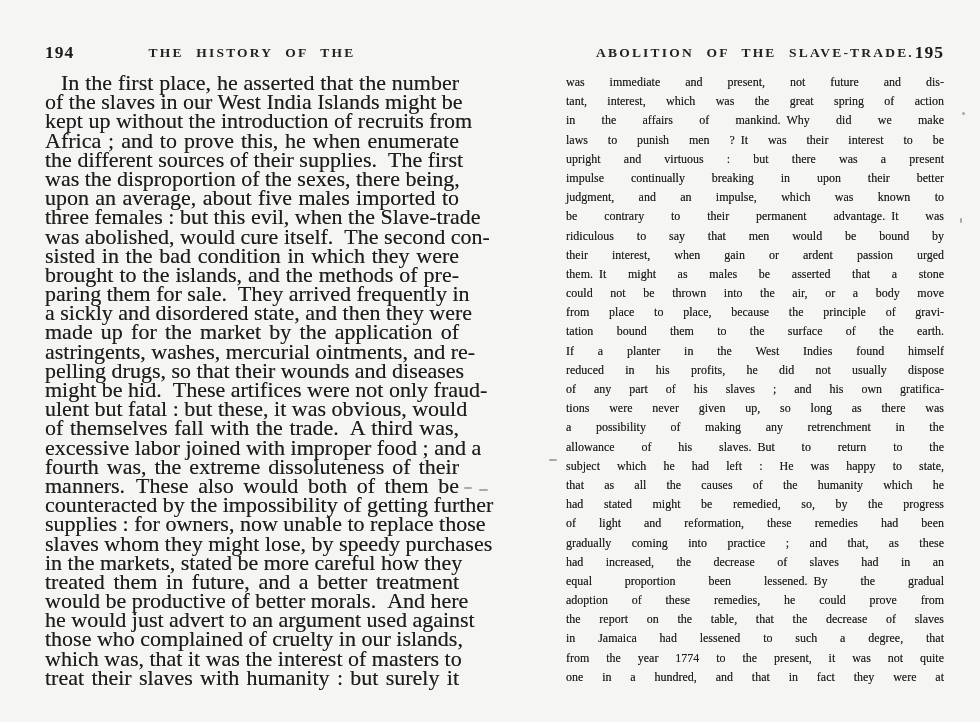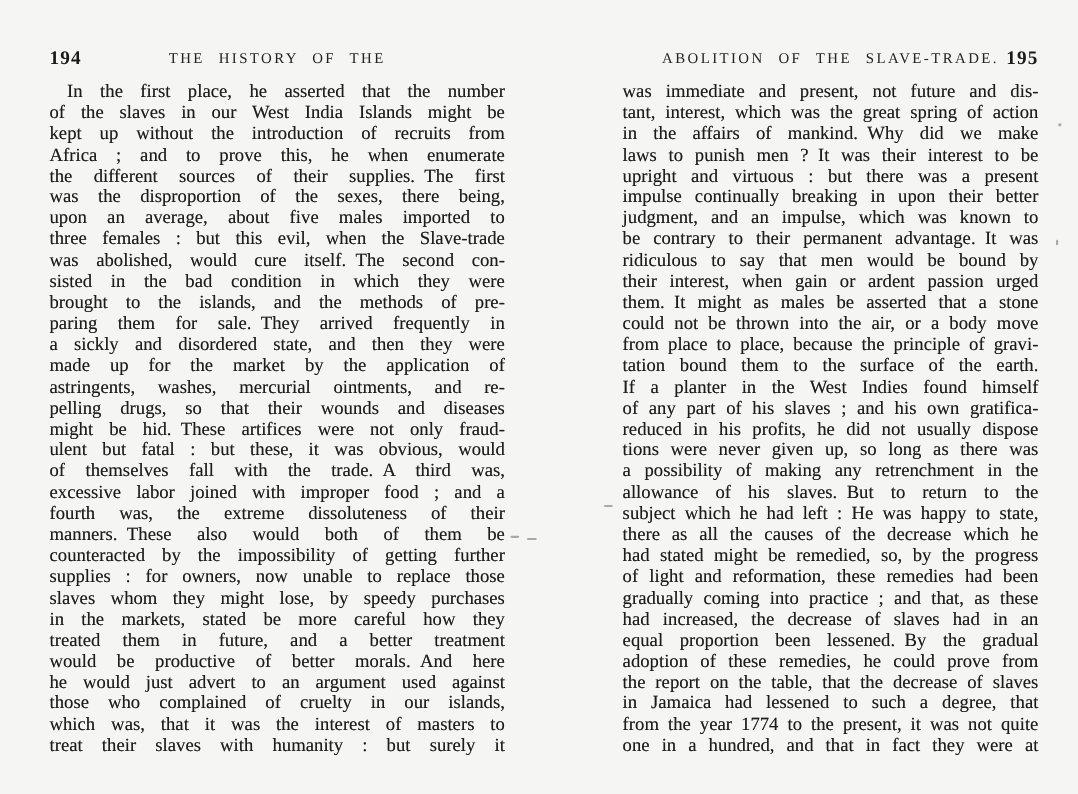--- a/index.html
+++ b/index.html
@@ -28,42 +28,42 @@
 
   .running-head {
     position: relative;
     height: 20px;
     margin-bottom: 11px;
   }
   .running-title {
     display: block;
     text-align: center;
     font-size: 13.5px;
-    font-weight: normal;
+    font-weight: bold;
     letter-spacing: 2.2px;
     word-spacing: 7px;
     padding-top: 3px;
     color: #222;
   }
   .page-num {
     position: absolute;
     top: 0;
     font-size: 17.5px;
     font-weight: bold;
     letter-spacing: 1px;
     color: #1a1a1a;
   }
   .page-num.left-num  { left: 0; }
   .page-num.right-num { right: 0; }
 
   .body-text {
     text-shadow: 0 0 0.5px rgba(20,20,20,0.55);
   }
-  .page-left .body-text  { font-size: 17px; }
-  .page-right .body-text { font-size: 17px; }
+  .page-left .body-text  { font-size: 22px; }
+  .page-right .body-text { font-size: 12px; }
 
   .body-text .line {
     height: 19.2px;
     line-height: 19.2px;
     text-align: justify;
     text-align-last: justify;
     white-space: nowrap;
   }
   .body-text .line.indent {
     padding-left: 16px;
@@ -143,27 +143,27 @@
         <div class="line">impulse continually breaking in upon their better</div>
         <div class="line">judgment, and an impulse, which was known to</div>
         <div class="line">be contrary to their permanent advantage. It was</div>
         <div class="line">ridiculous to say that men would be bound by</div>
         <div class="line">their interest, when gain or ardent passion urged</div>
         <div class="line">them. It might as males be asserted that a stone</div>
         <div class="line">could not be thrown into the air, or a body move</div>
         <div class="line">from place to place, because the principle of gravi-</div>
         <div class="line">tation bound them to the surface of the earth.</div>
         <div class="line">If a planter in the West Indies found himself</div>
+        <div class="line">reduced in his profits, he did not usually dispose</div>
         <div class="line">of any part of his slaves ; and his own gratifica-</div>
-        <div class="line">reduced in his profits, he did not usually dispose</div>
         <div class="line">tions were never given up, so long as there was</div>
         <div class="line">a possibility of making any retrenchment in the</div>
         <div class="line">allowance of his slaves. But to return to the</div>
         <div class="line">subject which he had left : He was happy to state,</div>
-        <div class="line">there as all the causes of the decrease which he</div>
+        <div class="line">that as all the causes of the humanity which he</div>
         <div class="line">had stated might be remedied, so, by the progress</div>
         <div class="line">of light and reformation, these remedies had been</div>
         <div class="line">gradually coming into practice ; and that, as these</div>
         <div class="line">had increased, the decrease of slaves had in an</div>
         <div class="line">equal proportion been lessened. By the gradual</div>
         <div class="line">adoption of these remedies, he could prove from</div>
         <div class="line">the report on the table, that the decrease of slaves</div>
         <div class="line">in Jamaica had lessened to such a degree, that</div>
         <div class="line">from the year 1774 to the present, it was not quite</div>
         <div class="line">one in a hundred, and that in fact they were at</div>

